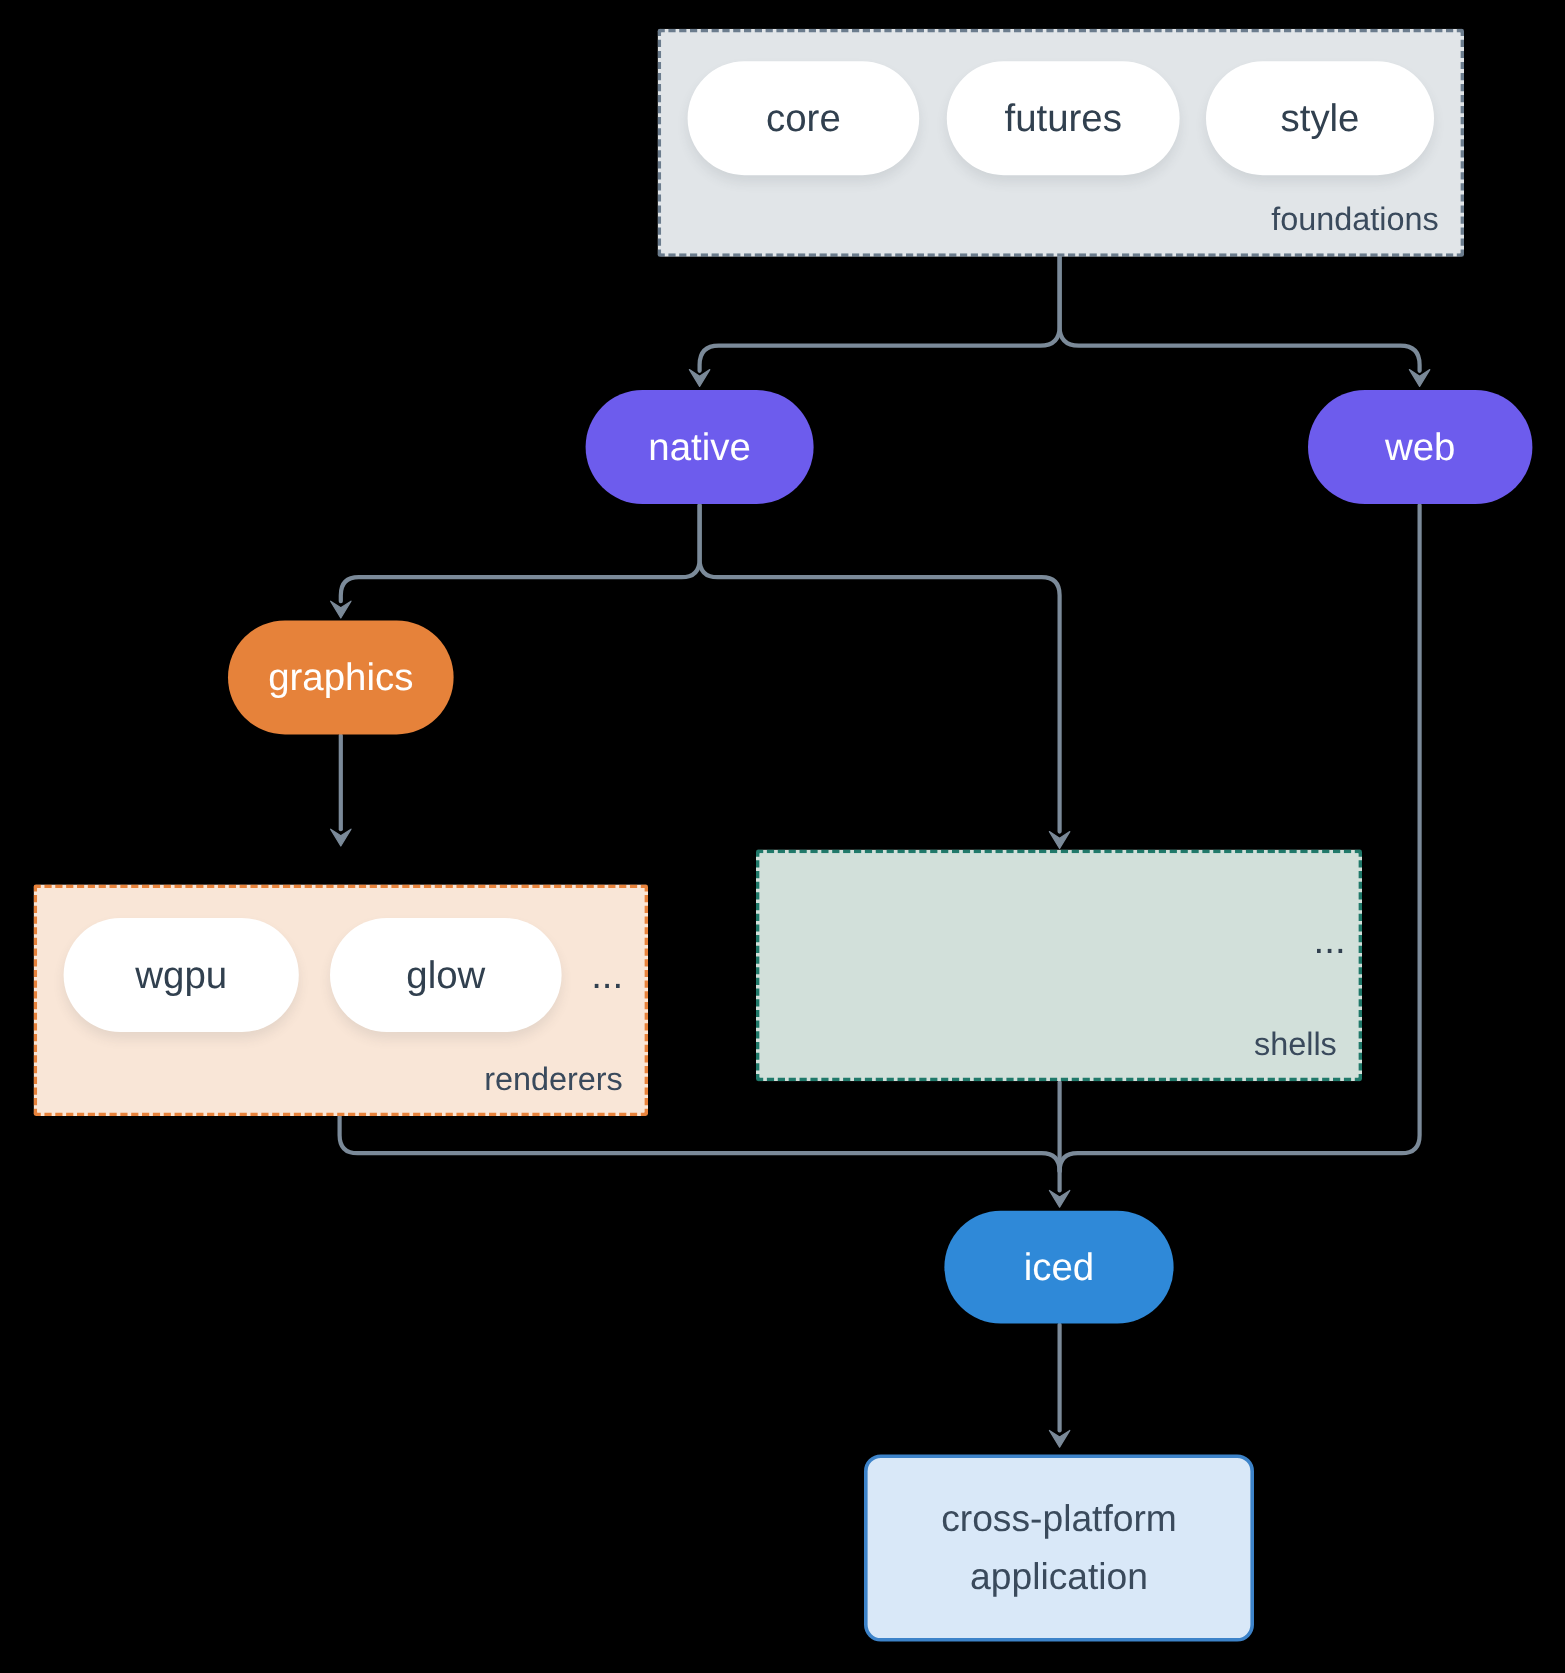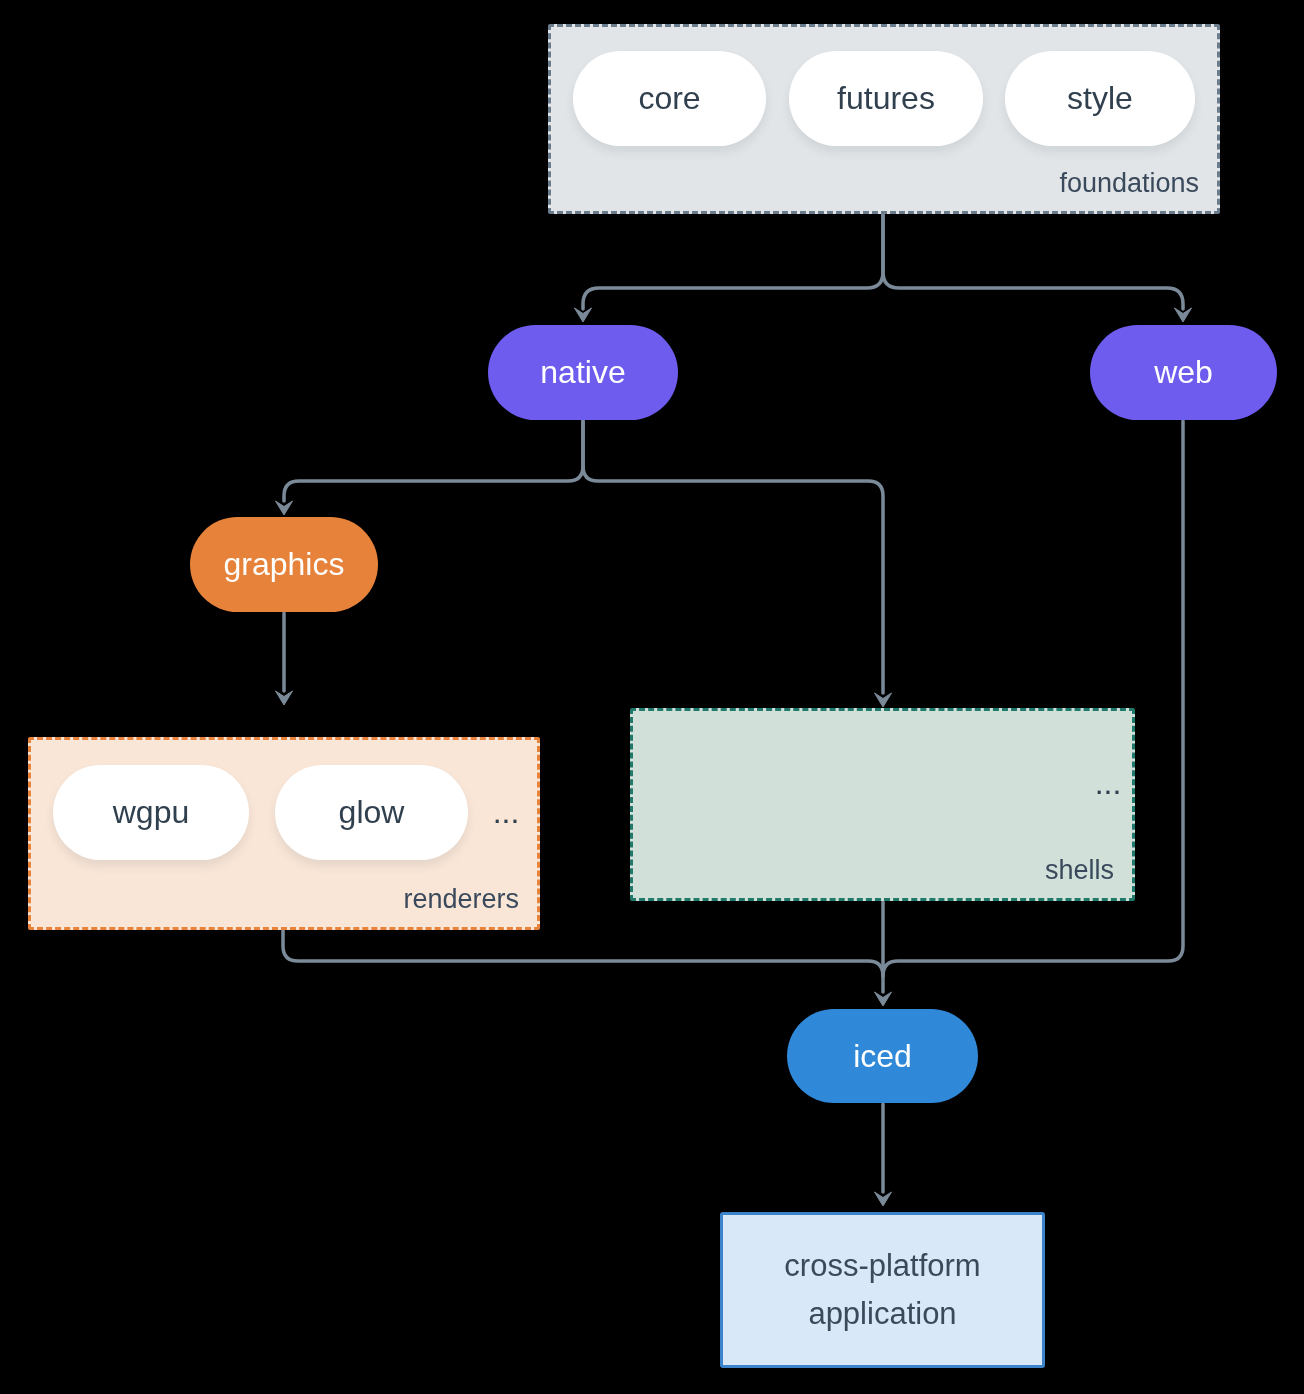--- a/index.html
+++ b/index.html
@@ -60,21 +60,21 @@
   .node.web      { left: 1090px; top: 325px;  width: 187px; background: #6d5ced; justify-content: center; }
   .node.graphics { left: 190px;  top: 517px;  width: 188px; background: #e6823a; }
   .node.iced     { left: 787px;  top: 1009px; width: 191px; height: 94px; background: #2f89d8; }
 
   .app-box {
     position: absolute;
     left: 720px; top: 1212px;
     width: 325px; height: 156px;
     background: #d9e8f8;
     border: 3px solid #3d83c9;
-    border-radius: 3px;
+    border-radius: 14px;
     box-sizing: border-box;
     display: flex;
     align-items: center;
     justify-content: center;
     text-align: center;
     font-size: 31px;
     line-height: 1.55;
     color: #3a4a5c;
     padding: 0 28px;
   }

